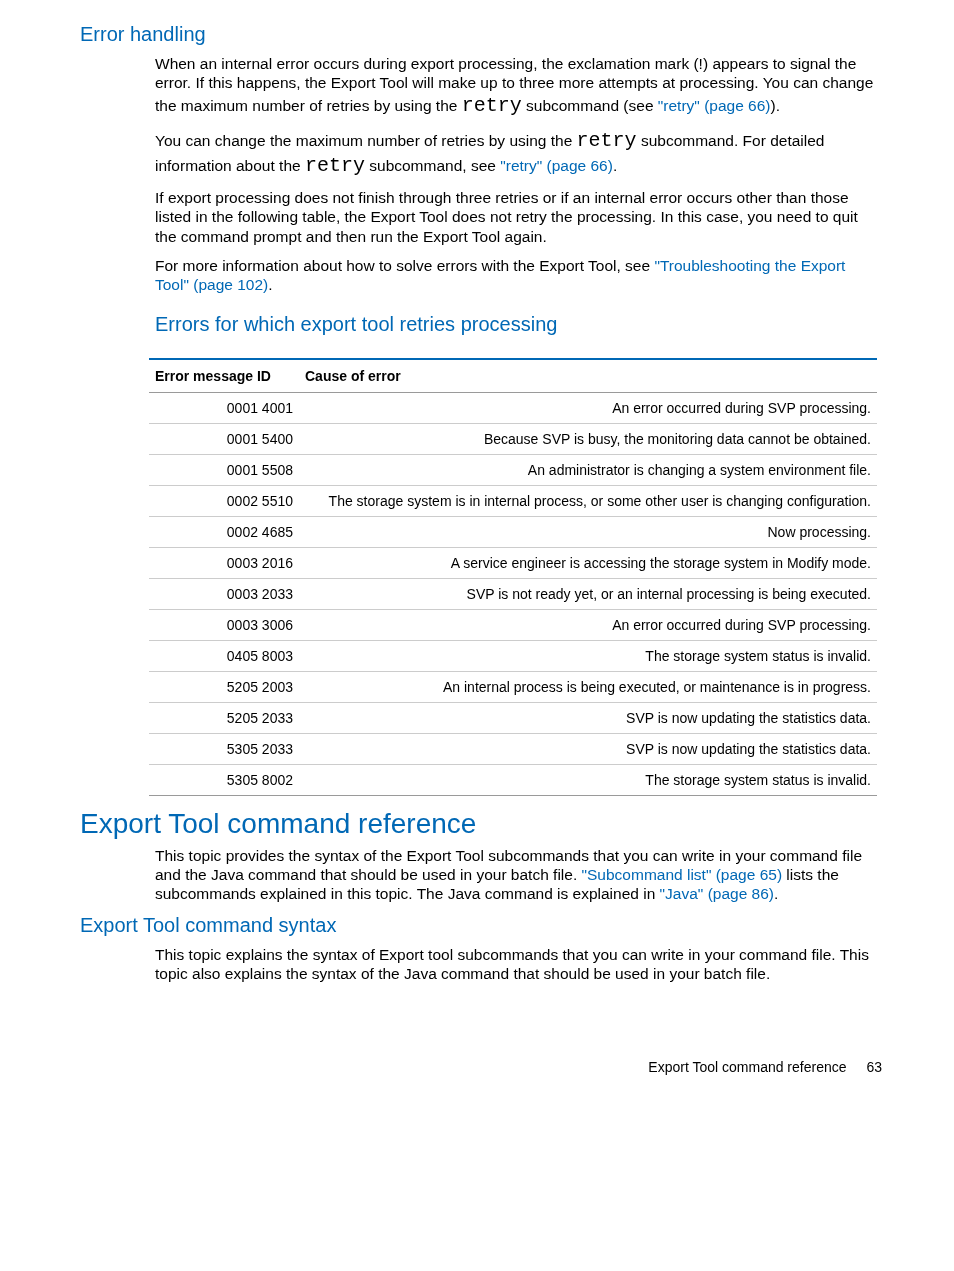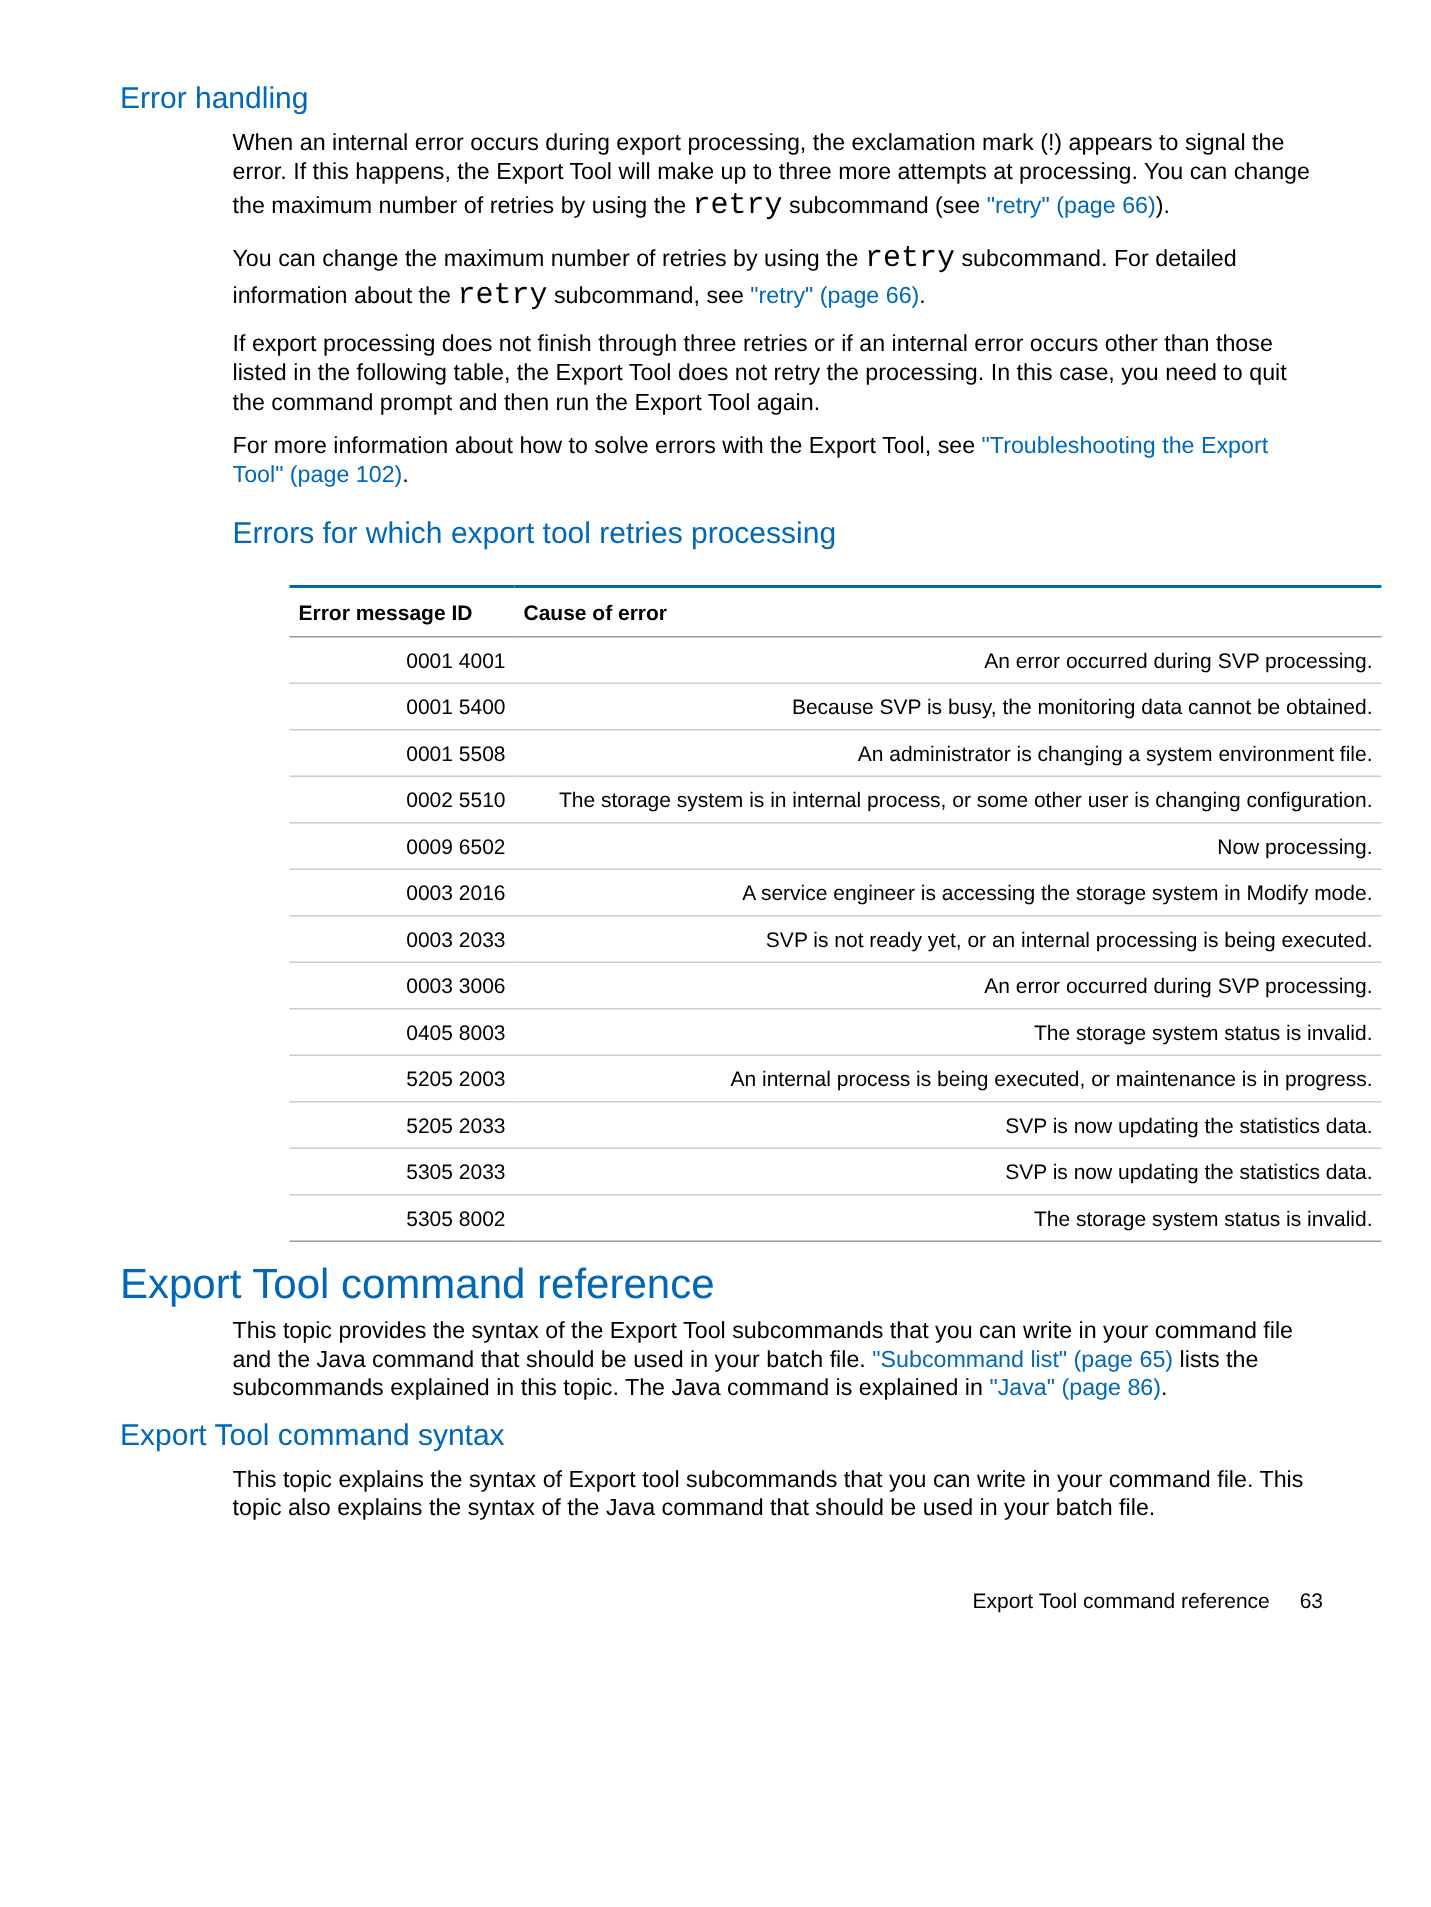--- a/index.html
+++ b/index.html
@@ -8,21 +8,21 @@
     background: #fff;
     font-family: Arial, Helvetica, sans-serif;
     color: #000;
     width: 954px;
   }
   .page {
     position: relative;
     width: 954px;
     height: 1113px;
     box-sizing: border-box;
-    padding: 55px 72px 0 80px;
+    padding: 23px 72px 0 80px;
   }
   .h3 {
     color: #0068b5;
     font-family: "Trebuchet MS", "Segoe UI", Arial, sans-serif;
     font-size: 20px;
     font-weight: 300;
     margin: 0 0 8px 0;
   }
   .h2 {
     color: #0068b5;
@@ -54,21 +54,21 @@
     color: #0068b5;
     font-family: "Trebuchet MS", Arial, sans-serif;
     font-size: 20px;
     font-weight: 300;
     margin: 18px 0 22px 0;
     margin-left: 0;
   }
   table {
     border-collapse: collapse;
     width: 728px;
-    margin-left: 113px;
+    margin-left: 69px;
     margin-top: 2px;
   }
   table thead tr {
     border-top: 2px solid #0068b5;
   }
   table th {
     font-family: "Trebuchet MS", Arial, sans-serif;
     font-size: 14px;
     font-weight: bold;
     text-align: left;
@@ -145,21 +145,21 @@
         </tr>
         <tr>
           <td>0001 5508</td>
           <td>An administrator is changing a system environment file.</td>
         </tr>
         <tr>
           <td>0002 5510</td>
           <td>The storage system is in internal process, or some other user is changing configuration.</td>
         </tr>
         <tr>
-          <td>0009 6502</td>
+          <td>0002 4685</td>
           <td>Now processing.</td>
         </tr>
         <tr>
           <td>0003 2016</td>
           <td>A service engineer is accessing the storage system in Modify mode.</td>
         </tr>
         <tr>
           <td>0003 2033</td>
           <td>SVP is not ready yet, or an internal processing is being executed.</td>
         </tr>

